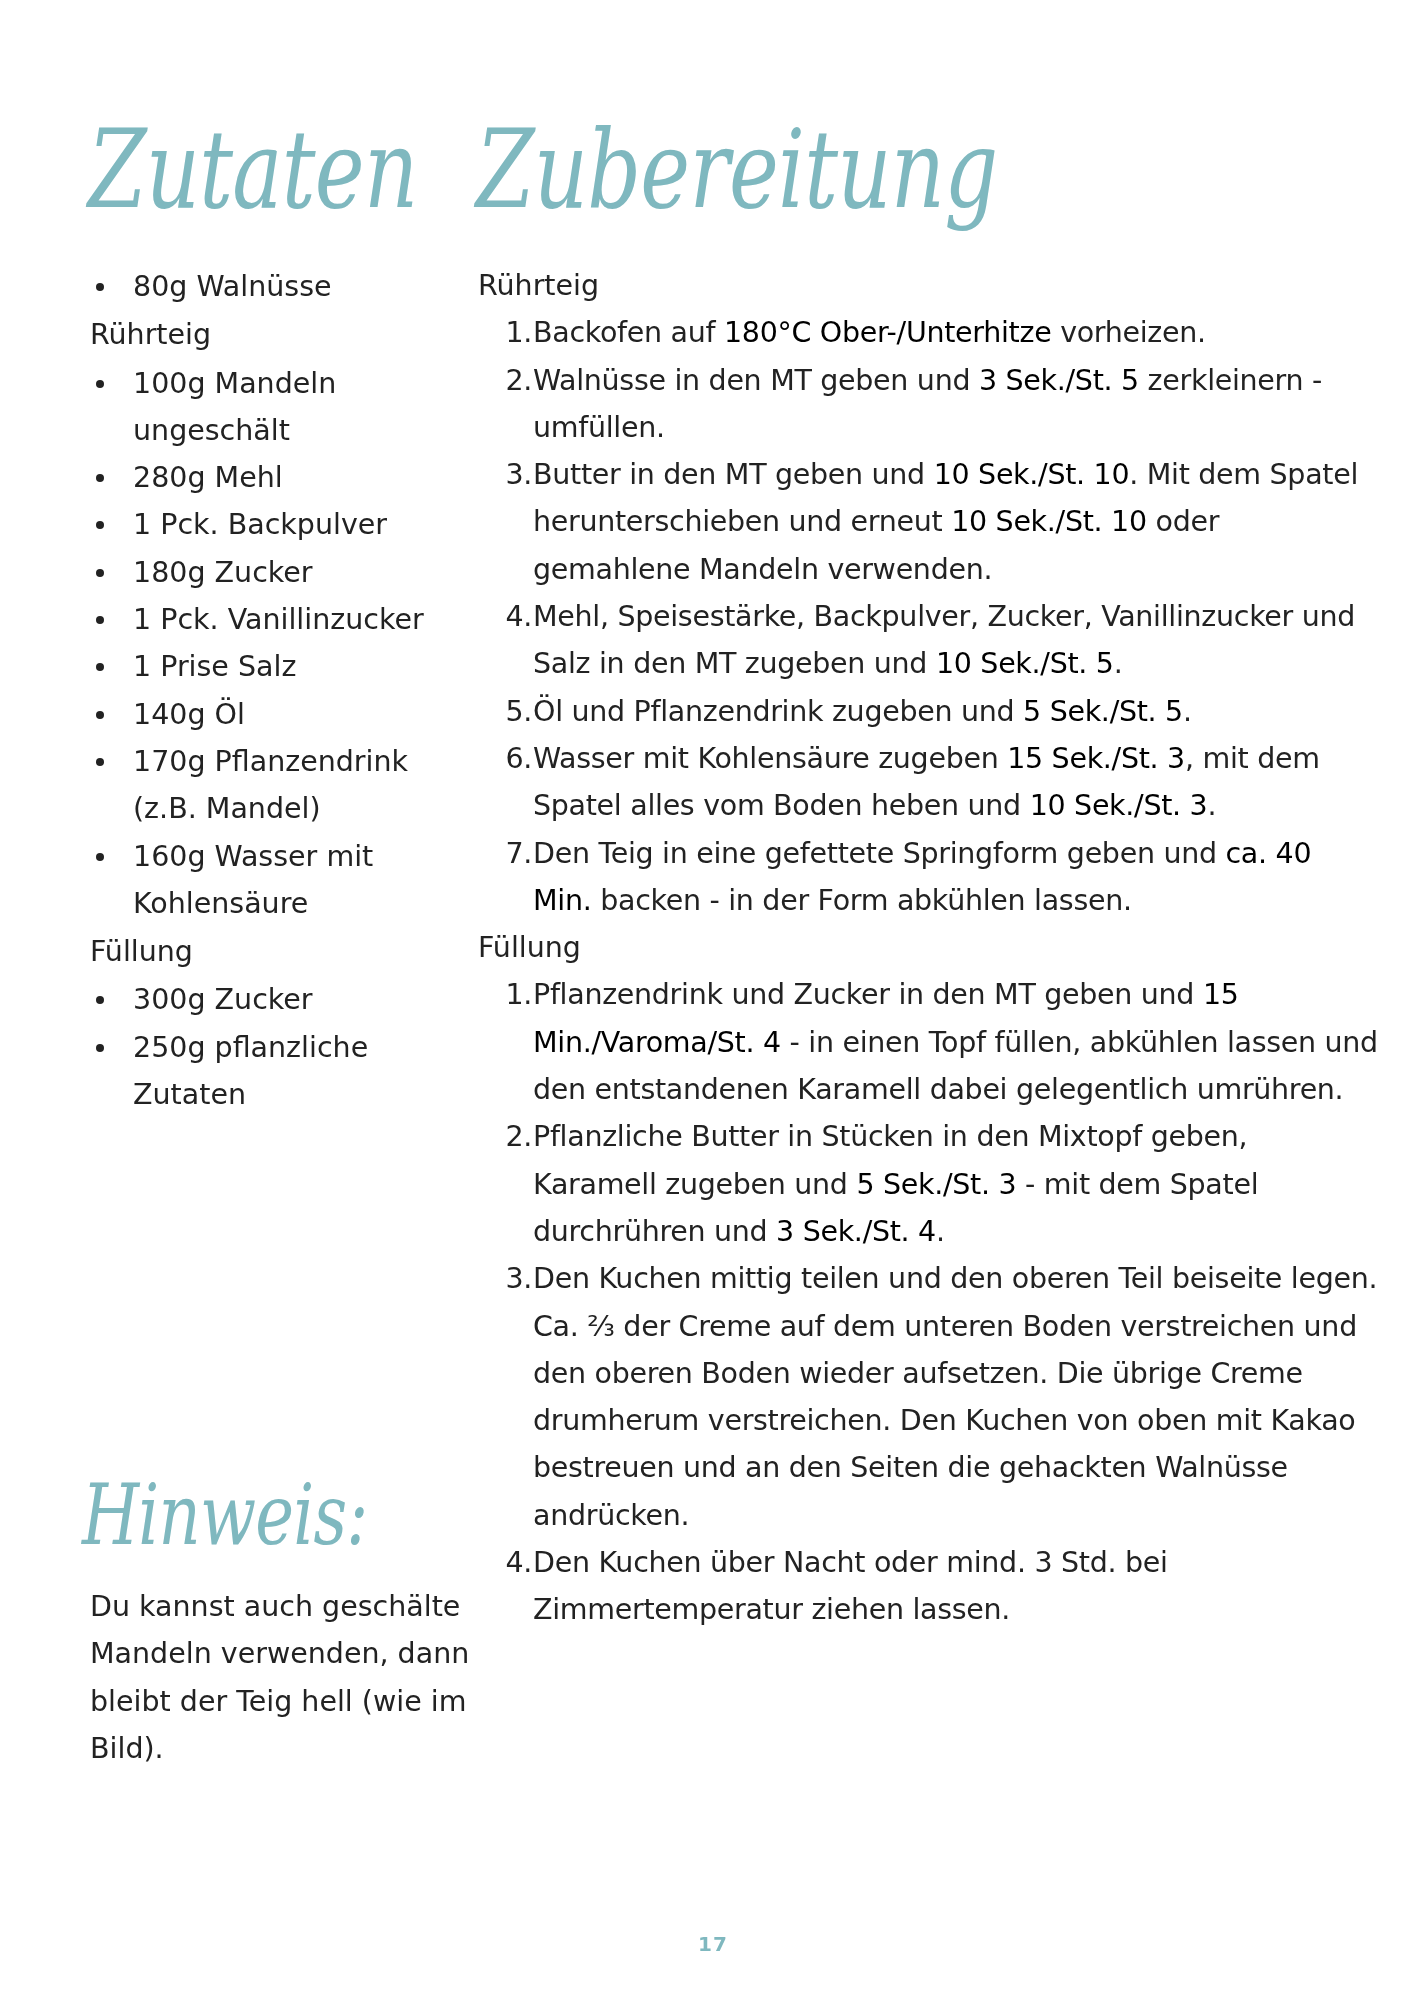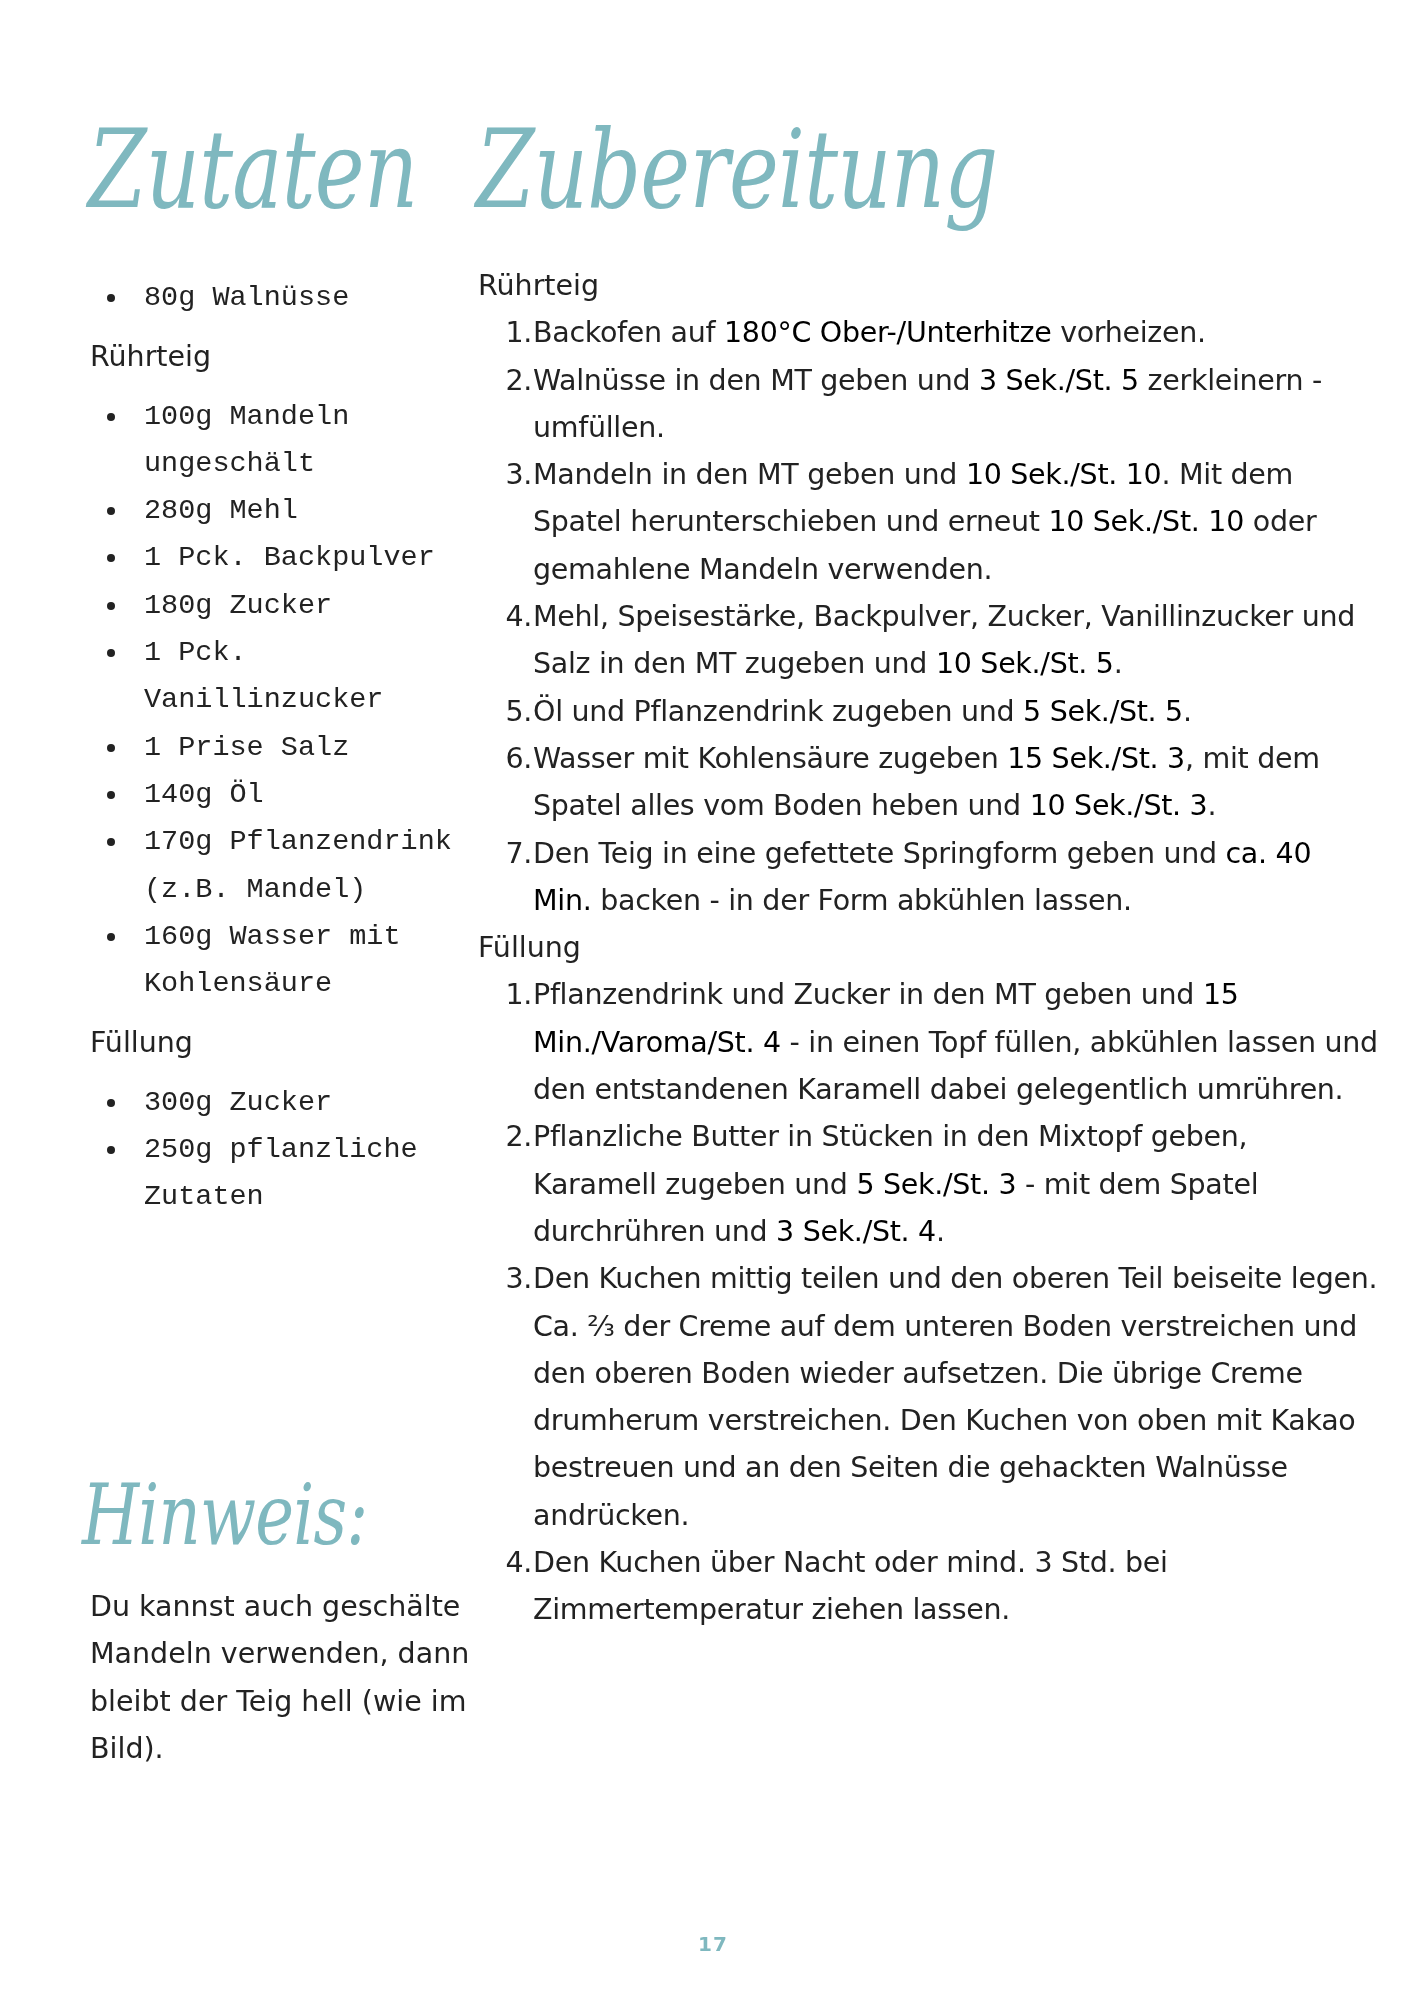--- a/index.html
+++ b/index.html
@@ -16,21 +16,21 @@
     white-space: nowrap;
   }
   #title-zutaten { left: 88px; top: 100px; font-size: 108px; line-height: 140px; transform: scaleX(0.78); transform-origin: left top; }
   #title-zubereitung { left: 476px; top: 100px; font-size: 108px; line-height: 140px; transform: scaleX(0.78); transform-origin: left top; }
   #title-hinweis { left: 82px; top: 1455px; font-size: 84px; line-height: 120px; transform: scaleX(0.78); transform-origin: left top; }
 
   .body-text { font-size: 28.5px; line-height: 47.3px; }
 
   #ingredients { position: absolute; left: 90px; top: 262px; width: 380px; }
   .ing-section-title { margin: 0; font-weight: normal; font-size: 28.5px; line-height: 47.3px; }
-  .ing-list { list-style: none; margin: 12px; padding: 0; font-family: Liberation Mono, monospace; }
+  .ing-list { list-style: none; margin: 1px; padding: 0; }
   .ing-item { position: relative; padding-left: 42px; }
   .ing-bullet {
     position: absolute; left: 5px; top: 20px;
     width: 8px; height: 8px; border-radius: 50%; background: #222222;
   }
 
   #preparation { position: absolute; left: 478px; top: 262px; width: 900px; }
   .prep-section-title { margin: 0; font-weight: normal; font-size: 28.5px; line-height: 47.3px; }
   .prep-list { list-style: none; margin: 0; padding: 0; }
   .prep-step { position: relative; padding-left: 55px; letter-spacing: -0.3px; }
@@ -78,21 +78,21 @@
       </ul>
     </div>
 </div>
 
 <div id="preparation" class="body-text">
   <div id="prep-sections">
       <h3 class="prep-section-title">Rührteig</h3>
       <ol class="prep-list">
         <li class="prep-step"><span class="prep-num">1.</span><span>Backofen auf </span><span class="accent">180°C Ober-/Unterhitze</span><span> vorheizen.</span></li>
         <li class="prep-step"><span class="prep-num">2.</span><span>Walnüsse in den MT geben und </span><span class="accent">3 Sek./St. 5</span><span> zerkleinern -  umfüllen.</span></li>
-        <li class="prep-step"><span class="prep-num">3.</span><span>Mandeln in den MT geben und </span><span class="accent">10 Sek./St. 10</span><span>. Mit dem Spatel herunterschieben und erneut </span><span class="accent">10 Sek./St. 10</span><span> oder gemahlene Mandeln verwenden.</span></li>
+        <li class="prep-step"><span class="prep-num">3.</span><span>Butter in den MT geben und </span><span class="accent">10 Sek./St. 10</span><span>. Mit dem Spatel herunterschieben und erneut </span><span class="accent">10 Sek./St. 10</span><span> oder gemahlene Mandeln verwenden.</span></li>
         <li class="prep-step"><span class="prep-num">4.</span><span>Mehl, Speisestärke, Backpulver, Zucker, Vanillinzucker und Salz in den MT zugeben und </span><span class="accent">10 Sek./St. 5</span><span>.</span></li>
         <li class="prep-step"><span class="prep-num">5.</span><span>Öl und Pflanzendrink zugeben und </span><span class="accent">5 Sek./St. 5</span><span>.</span></li>
         <li class="prep-step"><span class="prep-num">6.</span><span>Wasser mit Kohlensäure zugeben </span><span class="accent">15 Sek./St. 3</span><span>, mit dem Spatel alles vom Boden heben und </span><span class="accent">10 Sek./St. 3</span><span>.</span></li>
         <li class="prep-step"><span class="prep-num">7.</span><span>Den Teig in eine gefettete Springform geben und </span><span class="accent">ca. 40 Min.</span><span> backen - in der Form abkühlen lassen.</span></li>
       </ol>
       <h3 class="prep-section-title">Füllung</h3>
       <ol class="prep-list">
         <li class="prep-step"><span class="prep-num">1.</span><span>Pflanzendrink und Zucker in den MT geben und </span><span class="accent">15 Min./Varoma/St. 4</span><span> - in einen Topf füllen, abkühlen lassen und den entstandenen Karamell dabei gelegentlich umrühren.</span></li>
         <li class="prep-step"><span class="prep-num">2.</span><span>Pflanzliche Butter in Stücken in den Mixtopf geben, Karamell zugeben und </span><span class="accent">5 Sek./St. 3</span><span> - mit dem Spatel durchrühren und </span><span class="accent">3 Sek./St. 4</span><span>.</span></li>
         <li class="prep-step"><span class="prep-num">3.</span><span>Den Kuchen mittig teilen und den oberen Teil beiseite legen. Ca. ⅔ der Creme auf dem unteren Boden verstreichen und den oberen Boden wieder aufsetzen. Die übrige Creme drumherum verstreichen. Den Kuchen von oben mit Kakao bestreuen und an den Seiten die gehackten Walnüsse andrücken.</span></li>

